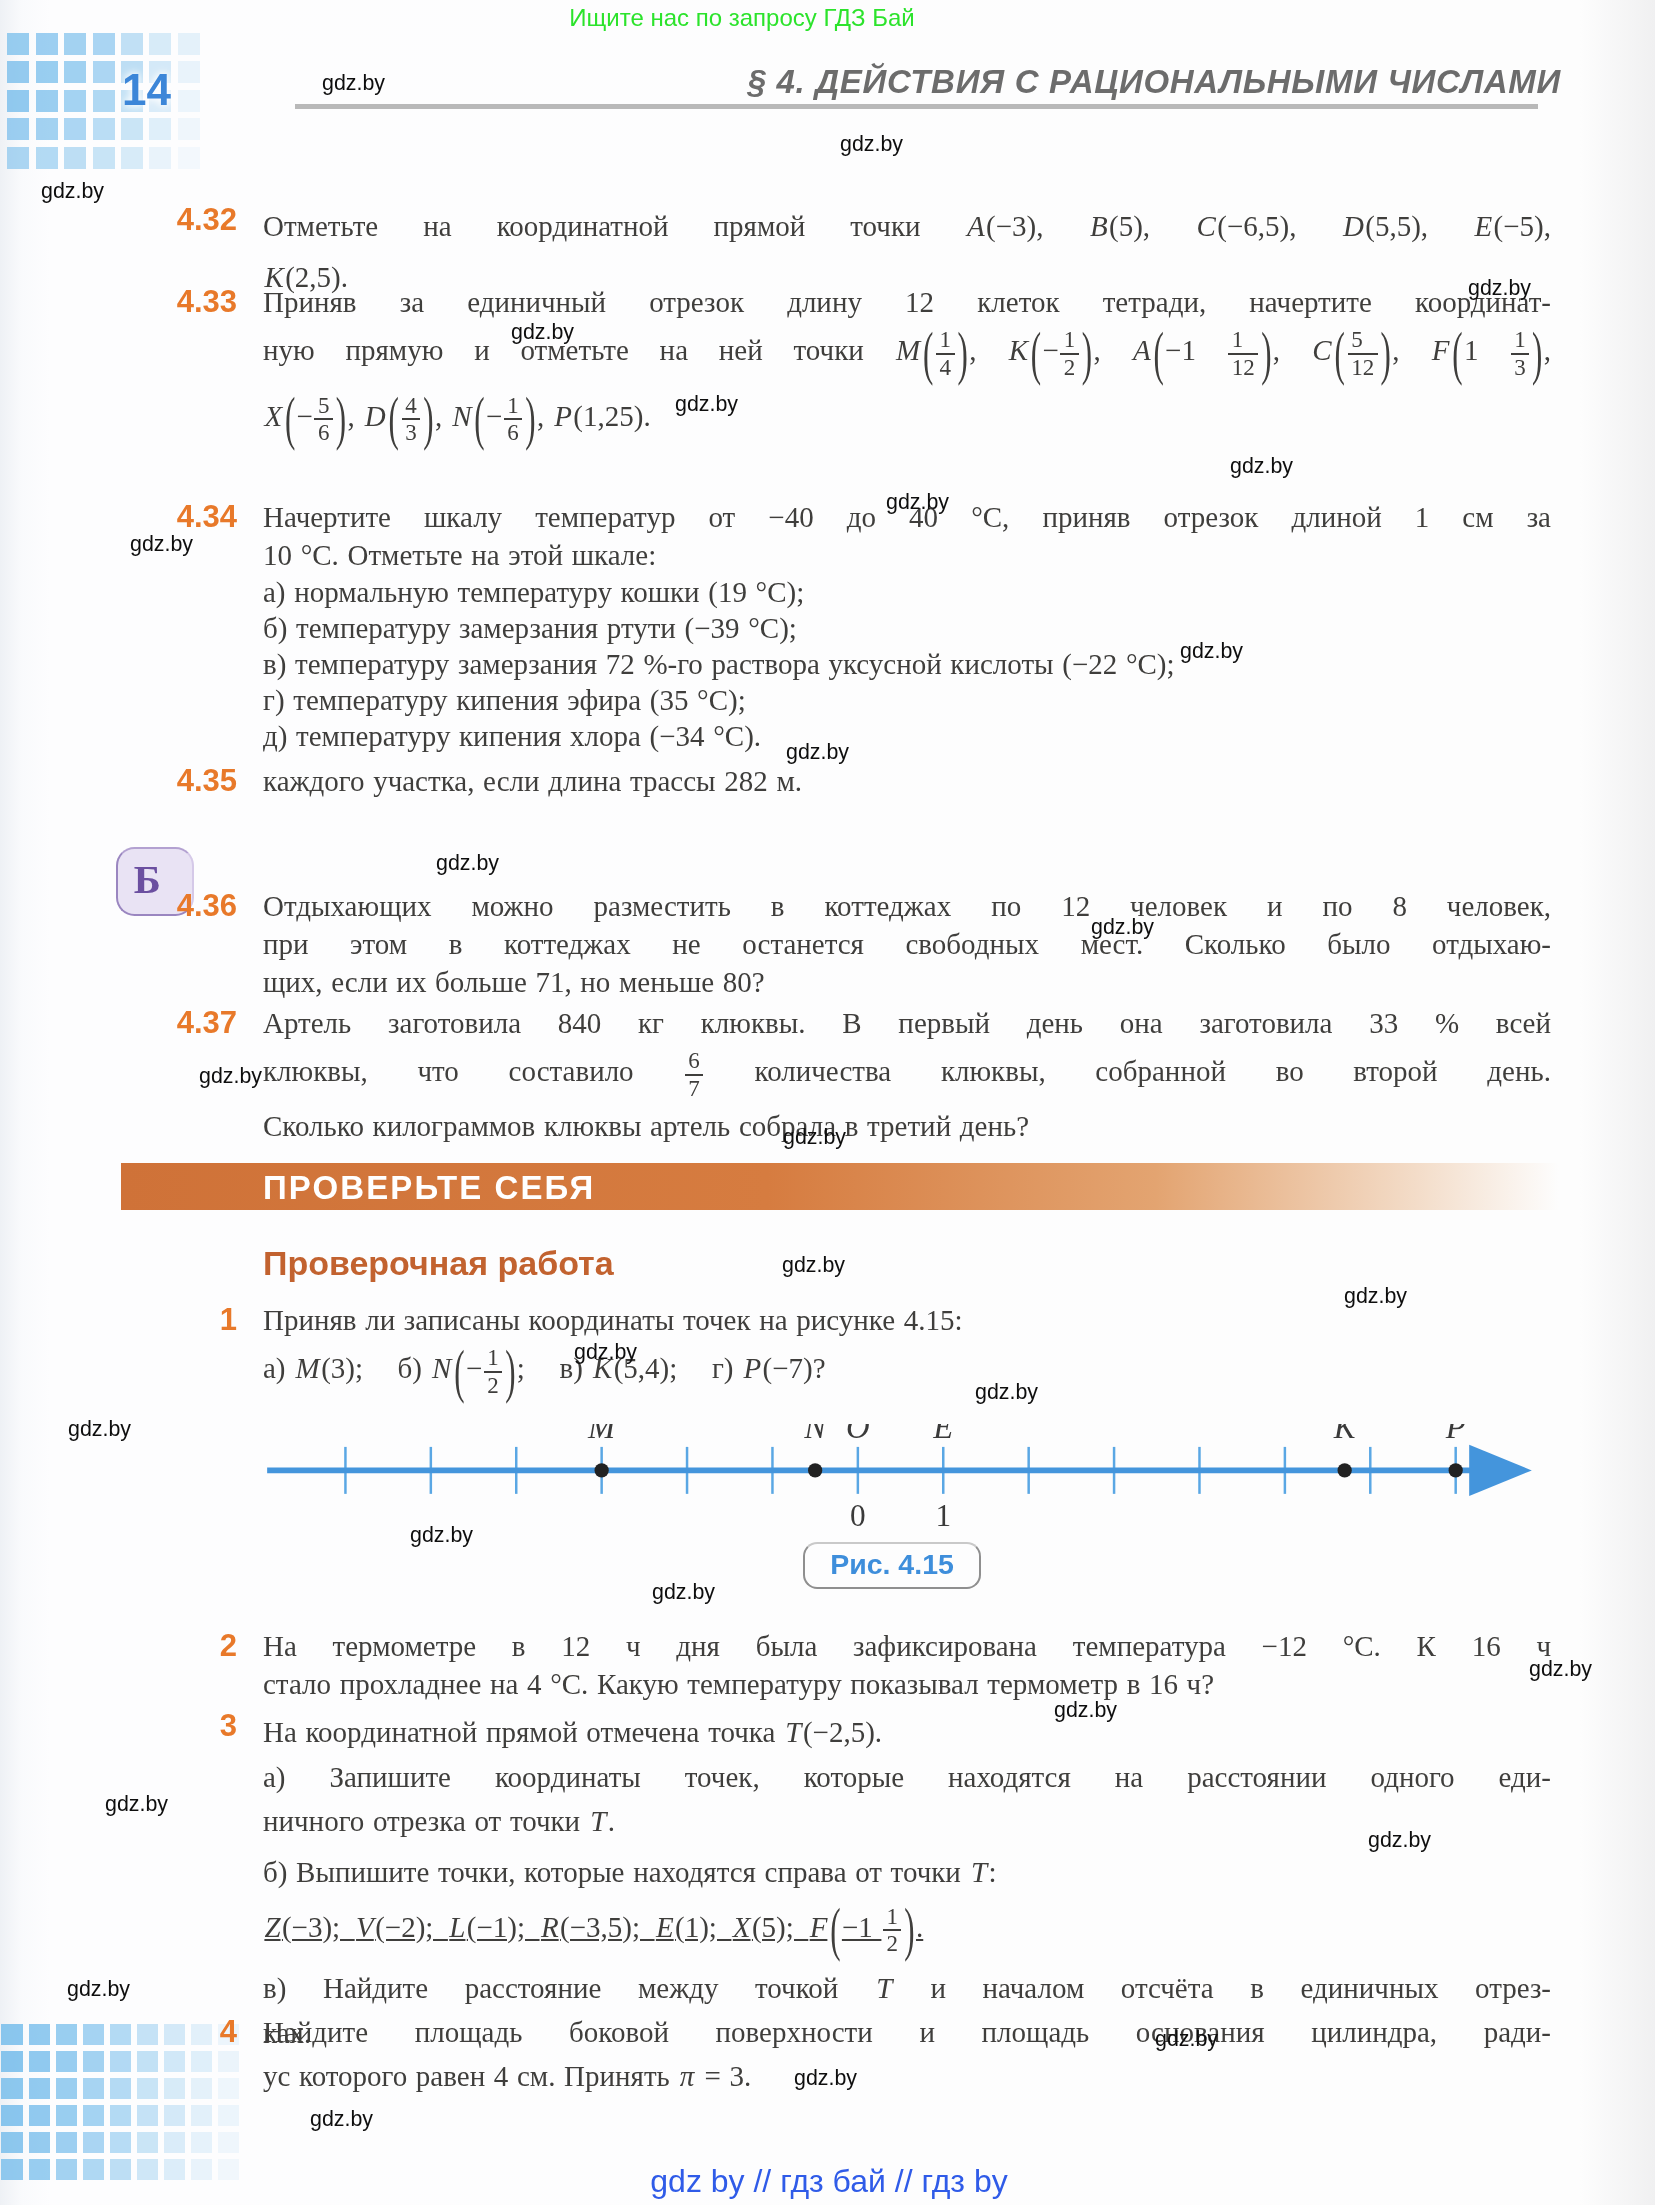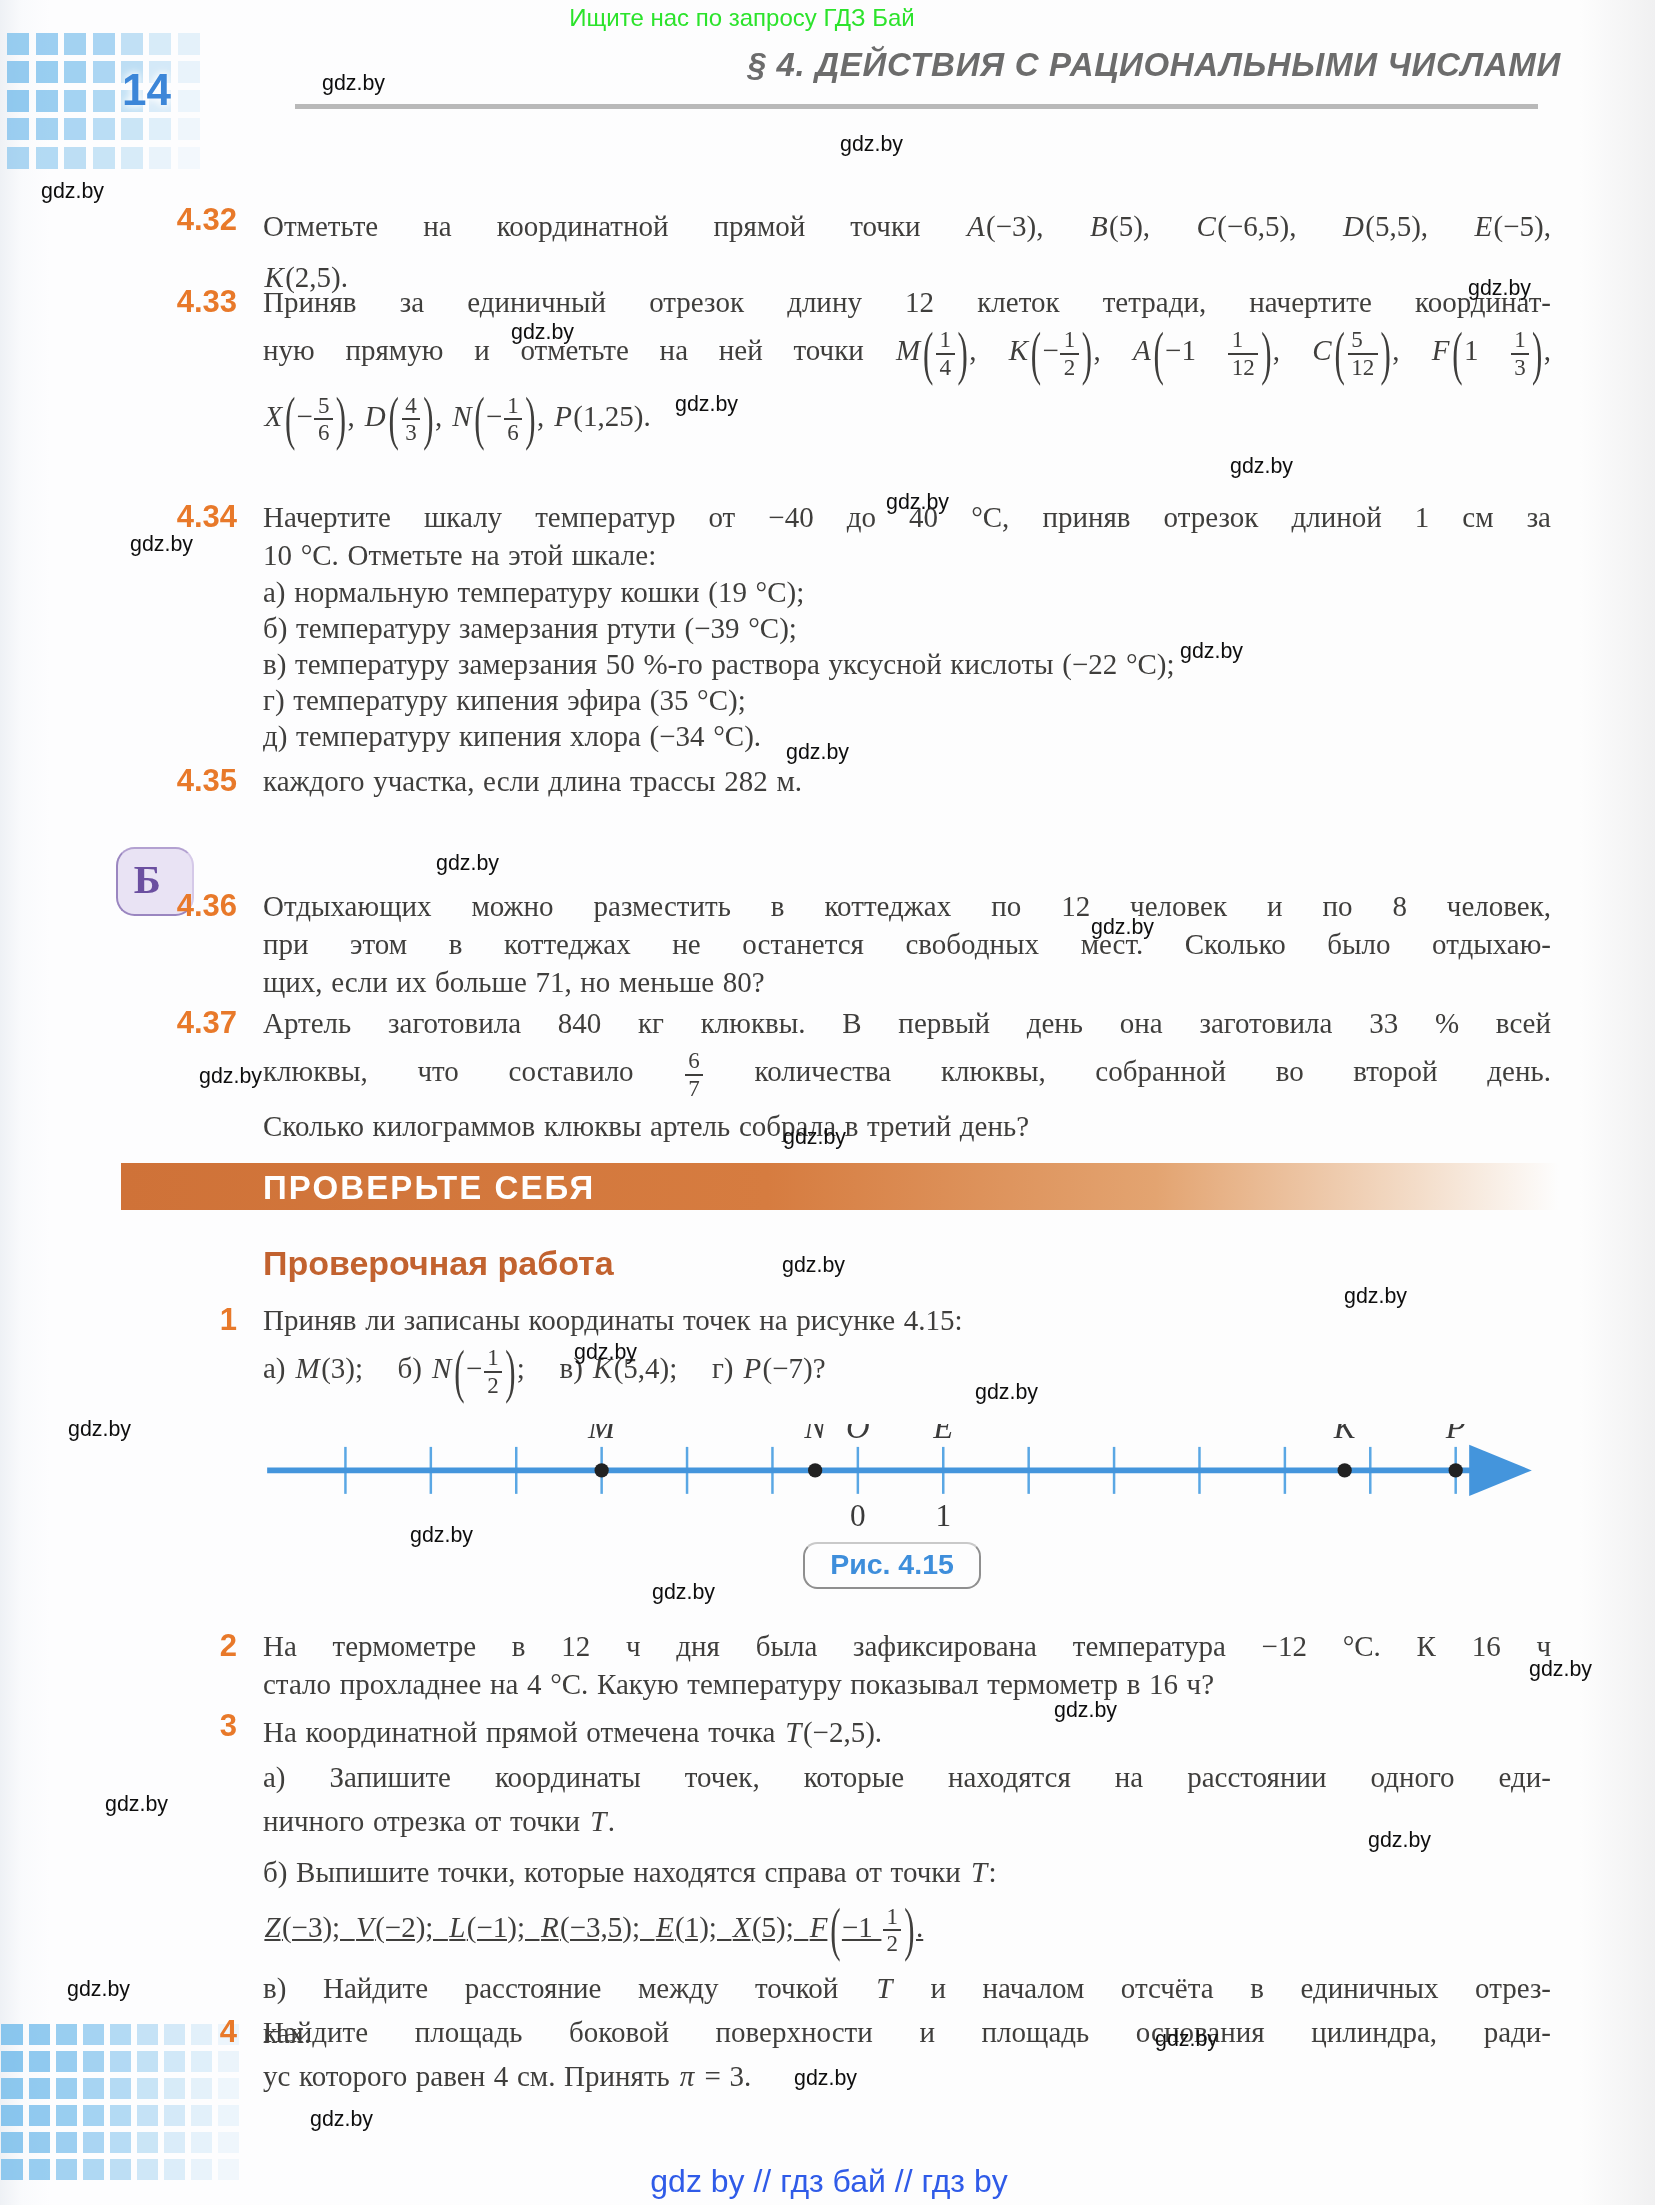--- a/index.html
+++ b/index.html
@@ -6,21 +6,21 @@
   .page{position:relative;width:1655px;height:2205px;overflow:hidden;
     background:linear-gradient(90deg,#eef1f5 0px,#f9fafc 21.4px,#fdfdfe 50px,#fdfdfd 1580px,#f0f0f1 1655px);
     font-family:"Liberation Serif",serif;color:#3f3e3c;}
   .wm{position:absolute;font-family:"Liberation Sans",sans-serif;font-size:21.4px;color:#0e0e0e;white-space:nowrap;}
   .toplink{position:absolute;top:4.3px;left:742px;transform:translateX(-50%);
     font-family:"Liberation Sans",sans-serif;font-size:24px;color:#2ce32c;white-space:nowrap;}
   .footlink{position:absolute;top:2163px;left:829px;transform:translateX(-50%);
     font-family:"Liberation Sans",sans-serif;font-size:32px;color:#2f5be8;white-space:nowrap;}
   .pagenum{position:absolute;left:122px;top:65px;font-family:"Liberation Sans",sans-serif;
     font-weight:bold;font-size:44px;color:#3c86d8;text-shadow:0 0 7.1px #fff,0 0 11.4px #fff;}
-  .sectitle{position:absolute;right:94px;top:46px;font-family:"Liberation Sans",sans-serif;
+  .sectitle{position:absolute;right:94px;top:63px;font-family:"Liberation Sans",sans-serif;
     font-weight:bold;font-style:italic;font-size:33px;letter-spacing:0.7px;color:#6c6c6c;white-space:nowrap;}
   .hrule{position:absolute;left:295px;top:104px;width:1243px;height:5px;background:#b9b9b9;}
   .prob{position:absolute;left:0;width:1338px;}
   .pnum{position:absolute;left:107px;width:130px;text-align:right;font-family:"Liberation Sans",sans-serif;
     font-weight:bold;font-size:31px;color:#e8792a;line-height:38px;}
   .ptext{margin-left:263px;width:1288px;}
   .line{font-size:29px;line-height:38px;word-spacing:1.4px;}
   .jst{text-align:justify;text-align-last:justify;}
   .lst{text-align:left;}
   .ctr{text-align:left;padding-left:135px;text-decoration:underline;}
@@ -168,21 +168,21 @@
           <div class="line lst mline"><i class="v">X</i><span class="bp">(</span>−<span class="fr"><span class="n">5</span><span class="d">6</span></span><span class="bp">)</span>, <i class="v">D</i><span class="bp">(</span><span class="fr"><span class="n">4</span><span class="d">3</span></span><span class="bp">)</span>, <i class="v">N</i><span class="bp">(</span>−<span class="fr"><span class="n">1</span><span class="d">6</span></span><span class="bp">)</span>, <i class="v">P</i>(1,25).</div>
         </div>
       </div>
       <div class="prob" style="top: 498px;">
         <div class="pnum">4.34</div>
         <div class="ptext">
           <div class="line jst">Начертите шкалу температур от −40 до 40 °C, приняв отрезок длиной 1 см за</div>
           <div class="line lst">10 °C. Отметьте на этой шкале:</div>
           <div class="line lst sub">а) нормальную температуру кошки (19 °C);</div>
           <div class="line lst sub">б) температуру замерзания ртути (−39 °C);</div>
-          <div class="line lst sub">в) температуру замерзания 50 %-го раствора уксусной кислоты (−22 °C);</div>
+          <div class="line lst sub">в) температуру замерзания 72 %-го раствора уксусной кислоты (−22 °C);</div>
           <div class="line lst sub">г) температуру кипения эфира (35 °C);</div>
           <div class="line lst sub">д) температуру кипения хлора (−34 °C).</div>
         </div>
       </div>
       <div class="prob" style="top: 762px;">
         <div class="pnum">4.35</div>
         <div class="ptext">
           <div class="line lst">каждого участка, если длина трассы 282 м.</div>
         </div>
       </div>

